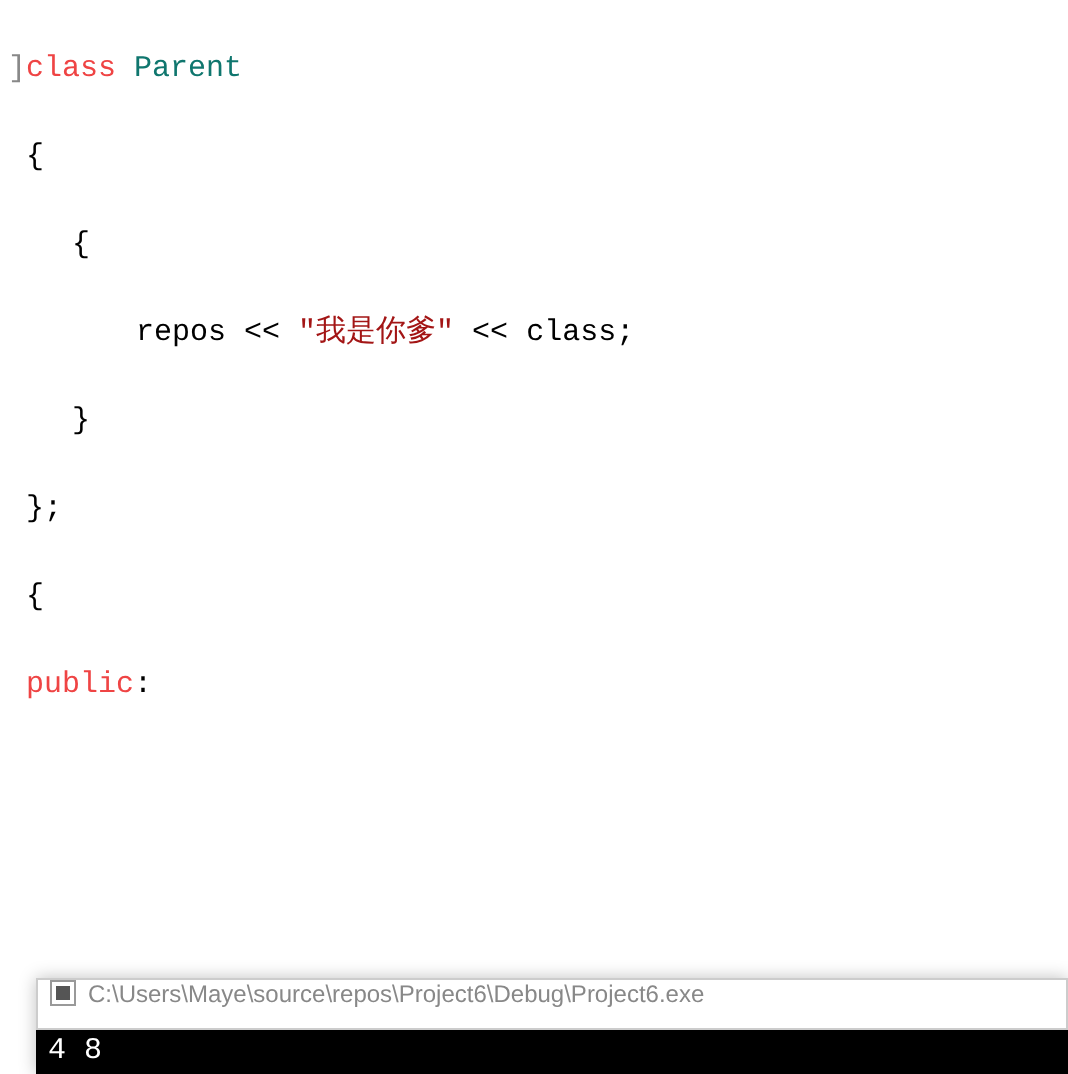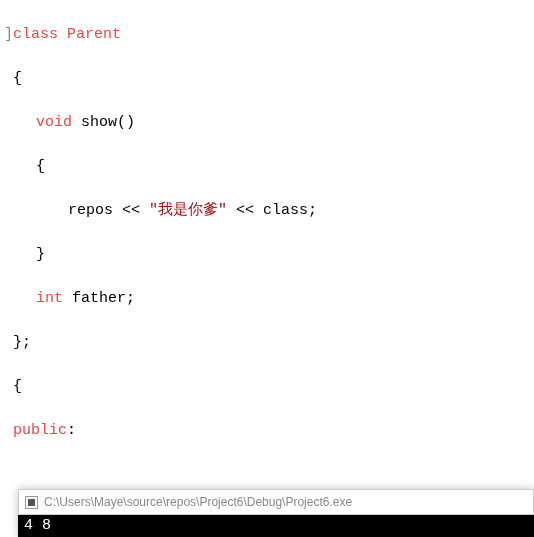--- a/index.html
+++ b/index.html
@@ -16,21 +16,21 @@
   }
   .code-area {
     padding: 2px 0 2px 4px;
     line-height: 22px;
     white-space: pre;
   }
   .line { display: block; }
   .indent1 { padding-left: 32px; }
   .indent3 { padding-left: 64px; }
   .kw   { color: #ef4444; }
-  .type { color: #ef4444; }
+  .type { color: #0f766e; }
   .str  { color: #a31515; }
   .func { color: #000000; }
   .punct{ color: #000000; }
   .op   { color: #000000; }
   .bracket-l { color: #888888; }
 
   .console-win {
     position: absolute;
     left: 18px;
     right: 0;
@@ -38,21 +38,20 @@
     height: 48px;
     box-shadow: 0 0 8px rgba(0,0,0,0.25);
     font-family: "Segoe UI","Microsoft YaHei",sans-serif;
     font-size: 12px;
   }
   .titlebar {
     height: 24px;
     background: #ffffff;
     border: 1px solid #cccccc;
     display: flex;
-    align-items: center;
     padding: 0 6px;
     color: #888888;
   }
   .title-icon {
     width: 13px; height: 13px;
     border: 1px solid #999999;
     margin-right: 6px;
     position: relative;
     box-sizing: border-box;
   }
@@ -69,25 +68,23 @@
     font-size: 15px;
     line-height: 20px;
   }
 </style>
 </head>
 <body>
 
 <div class="code-area">
 <span class="line"><span class="bracket-l">]</span><span class="kw">class</span> <span class="type">Parent</span></span>
 <span class="line"> <span class="punct">{</span></span>
-<span class="line indent1"><span class="kw">void</span> <span class="func">show</span><span class="punct">()</span></span>
 <span class="line indent1"><span class="punct">{</span></span>
 <span class="line indent3"><span>repos</span><span class="op"> &lt;&lt; </span><span class="str">"我是你爹"</span><span class="op"> &lt;&lt; </span><span>class</span><span class="punct">;</span></span>
 <span class="line indent1"><span class="punct">}</span></span>
-<span class="line indent1"><span class="kw">int</span> <span>father</span><span class="punct">;</span></span>
 <span class="line"> <span class="punct">};</span></span>
 <span class="line"> <span class="punct">{</span></span>
 <span class="line"> <span class="kw">public</span><span class="punct">:</span></span>
 
 
 
 
 
 
 

